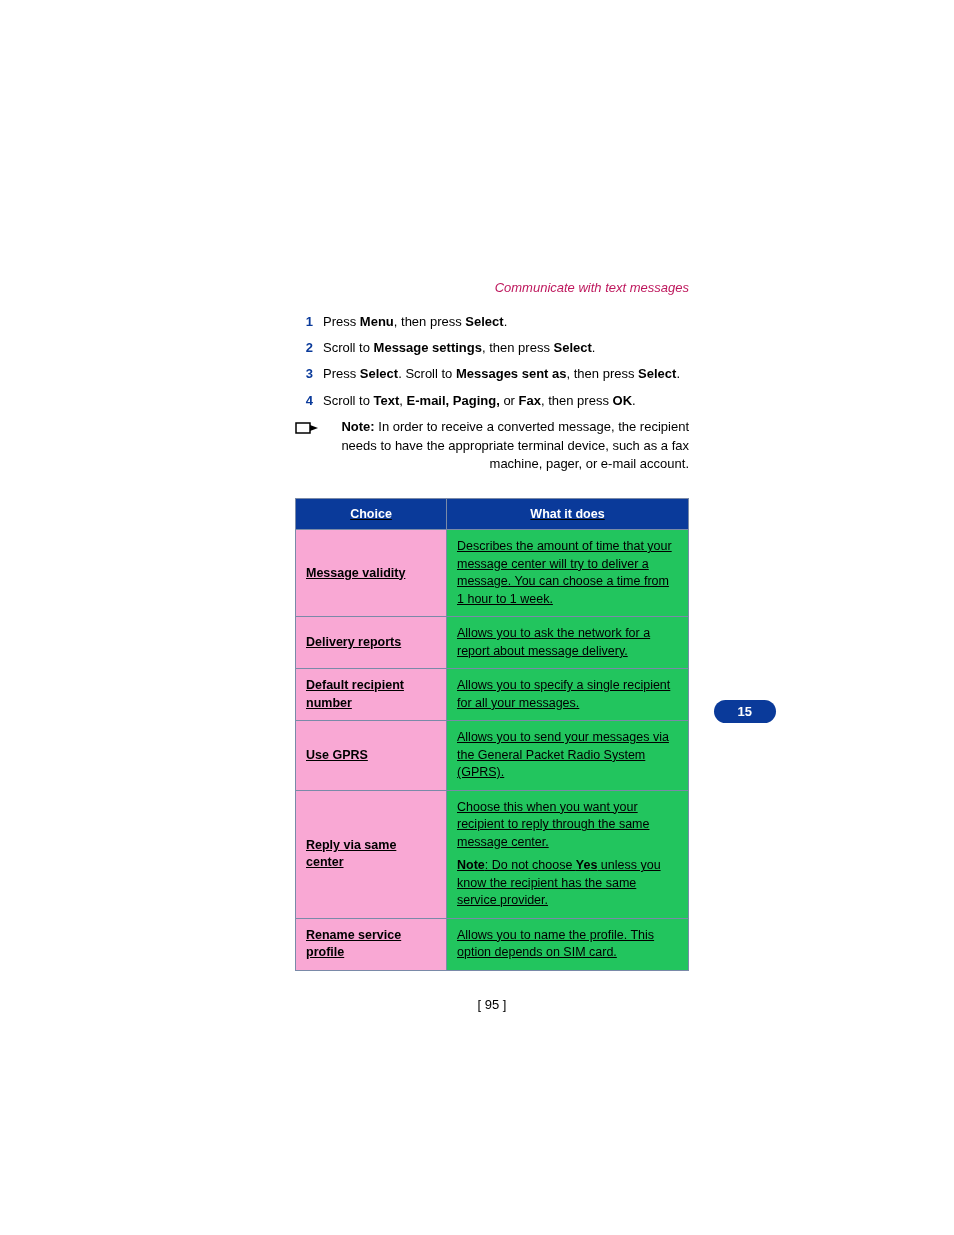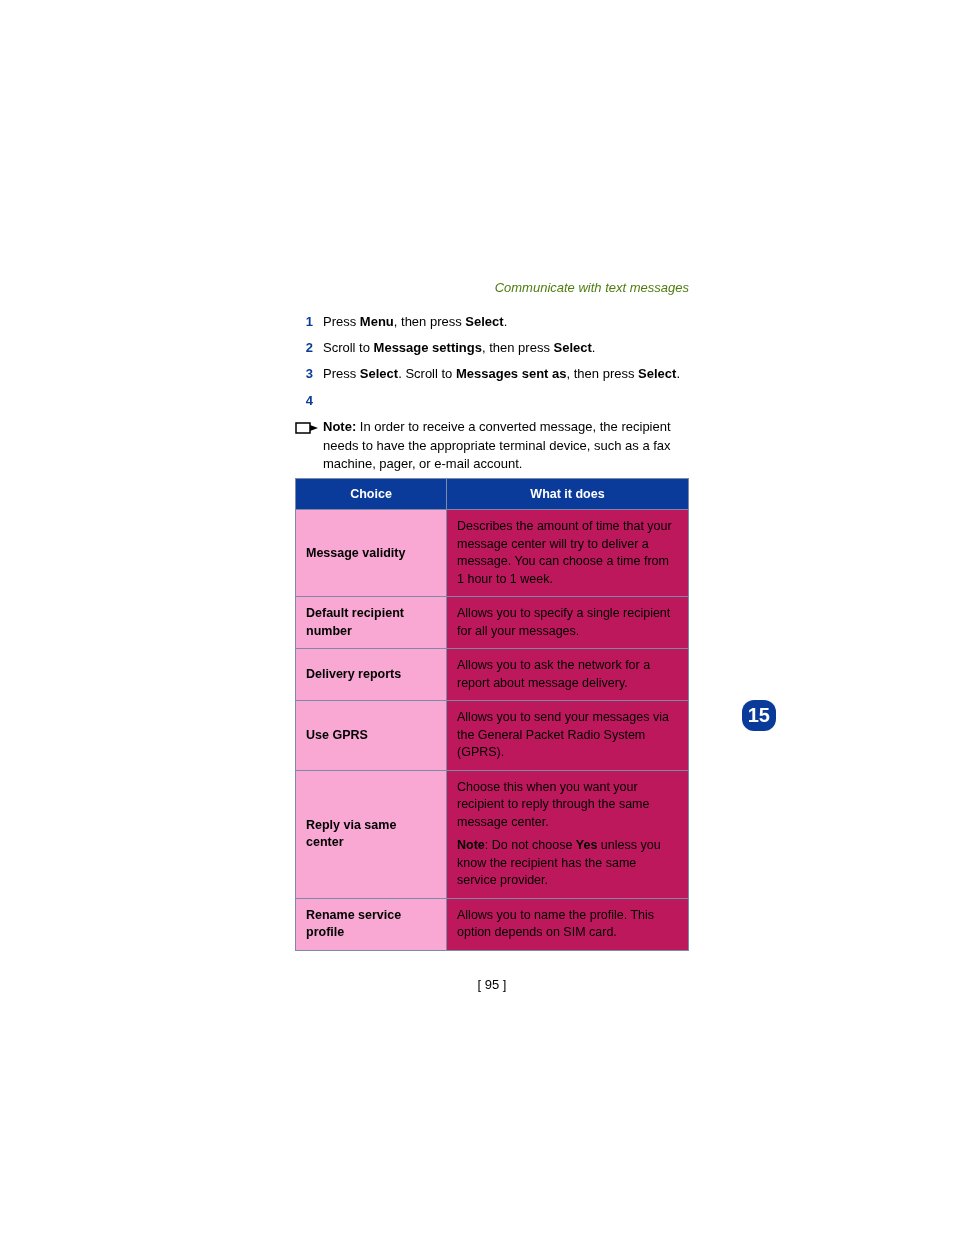--- a/index.html
+++ b/index.html
@@ -13,21 +13,21 @@
     height: 1235px;
     position: relative;
   }
   .page {
     padding: 280px 265px 0 295px;
     position: relative;
   }
   .running-header {
     text-align: right;
     font-style: italic;
-    color: #4d7c0f;
+    color: #be185d;
     font-size: 13px;
     margin-bottom: 18px;
   }
   .steps {
     margin: 0 0 6px 0;
     padding: 0;
     list-style: none;
   }
   .steps li {
     display: flex;
@@ -41,21 +41,22 @@
     flex-shrink: 0;
     text-align: right;
     margin-right: 10px;
   }
   .step-text b {
     font-weight: bold;
   }
   .note-row {
     display: flex;
     margin-top: 6px;
-    margin-bottom: 4px;
+    margin-bottom: 24px;
+    text-align: right;
   }
   .note-icon {
     width: 28px;
     flex-shrink: 0;
     padding-top: 2px;
   }
   .note-icon svg { display:block; }
   .note-text {
     line-height: 1.45;
   }
@@ -66,20 +67,21 @@
     margin: 8px 0 4px 0;
   }
   .intro-text {
     line-height: 1.45;
     margin-bottom: 16px;
   }
   table.settings {
     border-collapse: collapse;
     width: 100%;
     font-size: 12.5px;
+    text-decoration: underline;
   }
   table.settings th {
     background: #0a3a9a;
     color: #ffffff;
     font-weight: bold;
     padding: 8px 10px;
     text-align: center;
     border: 1px solid #7a8aa8;
   }
   table.settings td {
@@ -87,39 +89,39 @@
     padding: 8px 10px;
     vertical-align: middle;
     line-height: 1.4;
   }
   table.settings td.choice {
     background: #f9a8d4;
     font-weight: bold;
     width: 130px;
   }
   table.settings td.desc {
-    background: #be185d;
+    background: #22c55e;
   }
   .cell-note {
     margin-top: 6px;
   }
   .page-num {
     text-align: center;
     margin-top: 26px;
     font-size: 13px;
   }
   .chapter-tab {
     position: absolute;
     right: 178px;
     top: 700px;
     background: #0a3a9a;
     color: #fff;
     font-weight: bold;
-    font-size: 20px;
-    padding: 4px 6px;
+    font-size: 13px;
+    padding: 4px 24px;
     border-radius: 12px;
   }
 </style>
 </head>
 <body>
 
 <div class="page">
   <div class="running-header">Communicate with text messages</div>
 
   <ol class="steps">
@@ -130,20 +132,21 @@
       <li>
         <span class="step-num">2</span>
         <span class="step-text">Scroll to <b>Message settings</b>, then press <b>Select</b>.</span>
       </li>
       <li>
         <span class="step-num">3</span>
         <span class="step-text">Press <b>Select</b>. Scroll to <b>Messages sent as</b>, then press <b>Select</b>.</span>
       </li>
       <li>
         <span class="step-num">4</span>
+        <span class="step-text">Scroll to <b>Text</b>, <b>E-mail, Paging,</b> or <b>Fax</b>, then press <b>OK</b>.</span>
       </li>
     </ol>
 
   <div class="note-row">
     <div class="note-icon">
       <svg width="24" height="18" viewBox="0 0 24 18">
         <rect x="1" y="3" width="14" height="10" fill="none" stroke="#000" stroke-width="1.5"></rect>
         <polygon points="15,5 23,8 15,11" fill="#000"></polygon>
       </svg>
     </div>
@@ -160,28 +163,28 @@
         <th>Choice</th>
         <th>What it does</th>
       </tr>
     </thead>
     <tbody>
         <tr>
           <td class="choice">Message validity</td>
           <td class="desc">Describes the amount of time that your message center will try to deliver a message. You can choose a time from 1 hour to 1 week.</td>
         </tr>
         <tr>
+          <td class="choice">Delivery reports</td>
+          <td class="desc">Allows you to ask the network for a report about message delivery.</td>
+        </tr>
+        <tr>
           <td class="choice">Default recipient number</td>
           <td class="desc">Allows you to specify a single recipient for all your messages.</td>
         </tr>
         <tr>
-          <td class="choice">Delivery reports</td>
-          <td class="desc">Allows you to ask the network for a report about message delivery.</td>
-        </tr>
-        <tr>
           <td class="choice">Use GPRS</td>
           <td class="desc">Allows you to send your messages via the General Packet Radio System (GPRS).</td>
         </tr>
         <tr>
           <td class="choice">Reply via same center</td>
           <td class="desc">Choose this when you want your recipient to reply through the same message center.<div class="cell-note"><b>Note</b>: Do not choose <b>Yes</b> unless you know the recipient has the same service provider.</div></td>
         </tr>
         <tr>
           <td class="choice">Rename service profile</td>
           <td class="desc">Allows you to name the profile. This option depends on SIM card.</td>

